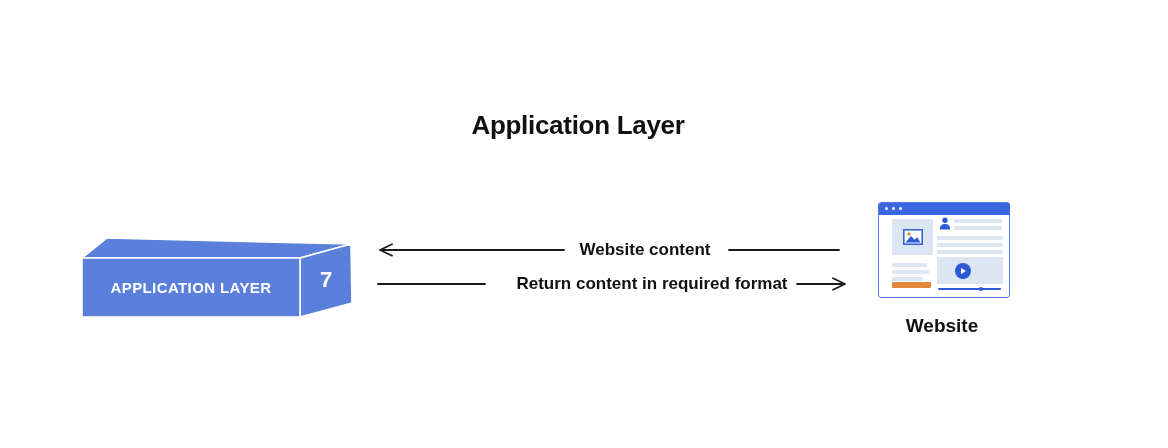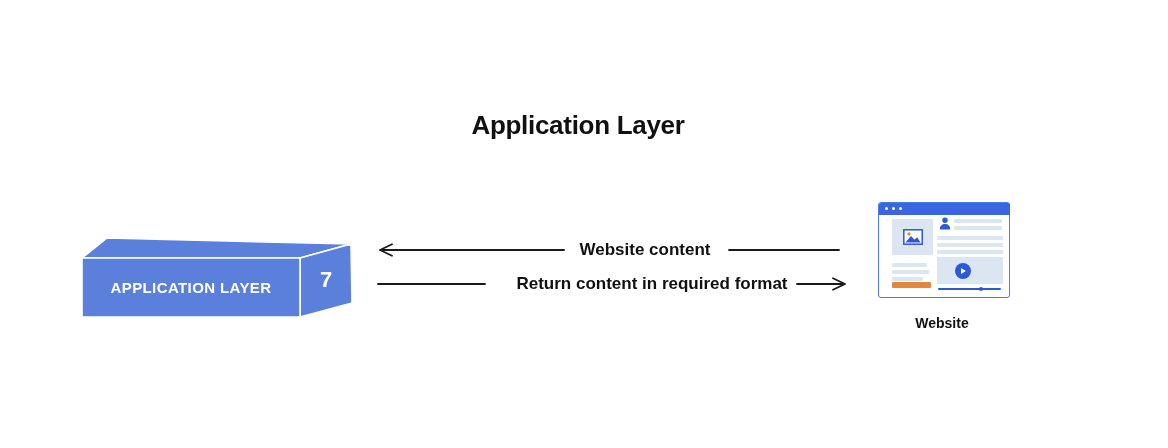--- a/index.html
+++ b/index.html
@@ -142,21 +142,21 @@
     width: 4px; height: 4px;
     border-radius: 50%;
     background: #2C59D6;
   }
 
   .website-label {
     position: absolute;
     left: 942px;
     top: 315px;
     transform: translateX(-50%);
-    font-size: 14px;
+    font-size: 19px;
     font-weight: 700;
     color: #111111;
     white-space: nowrap;
   }
 </style>
 </head>
 <body>
 
 <div class="canvas">
 

